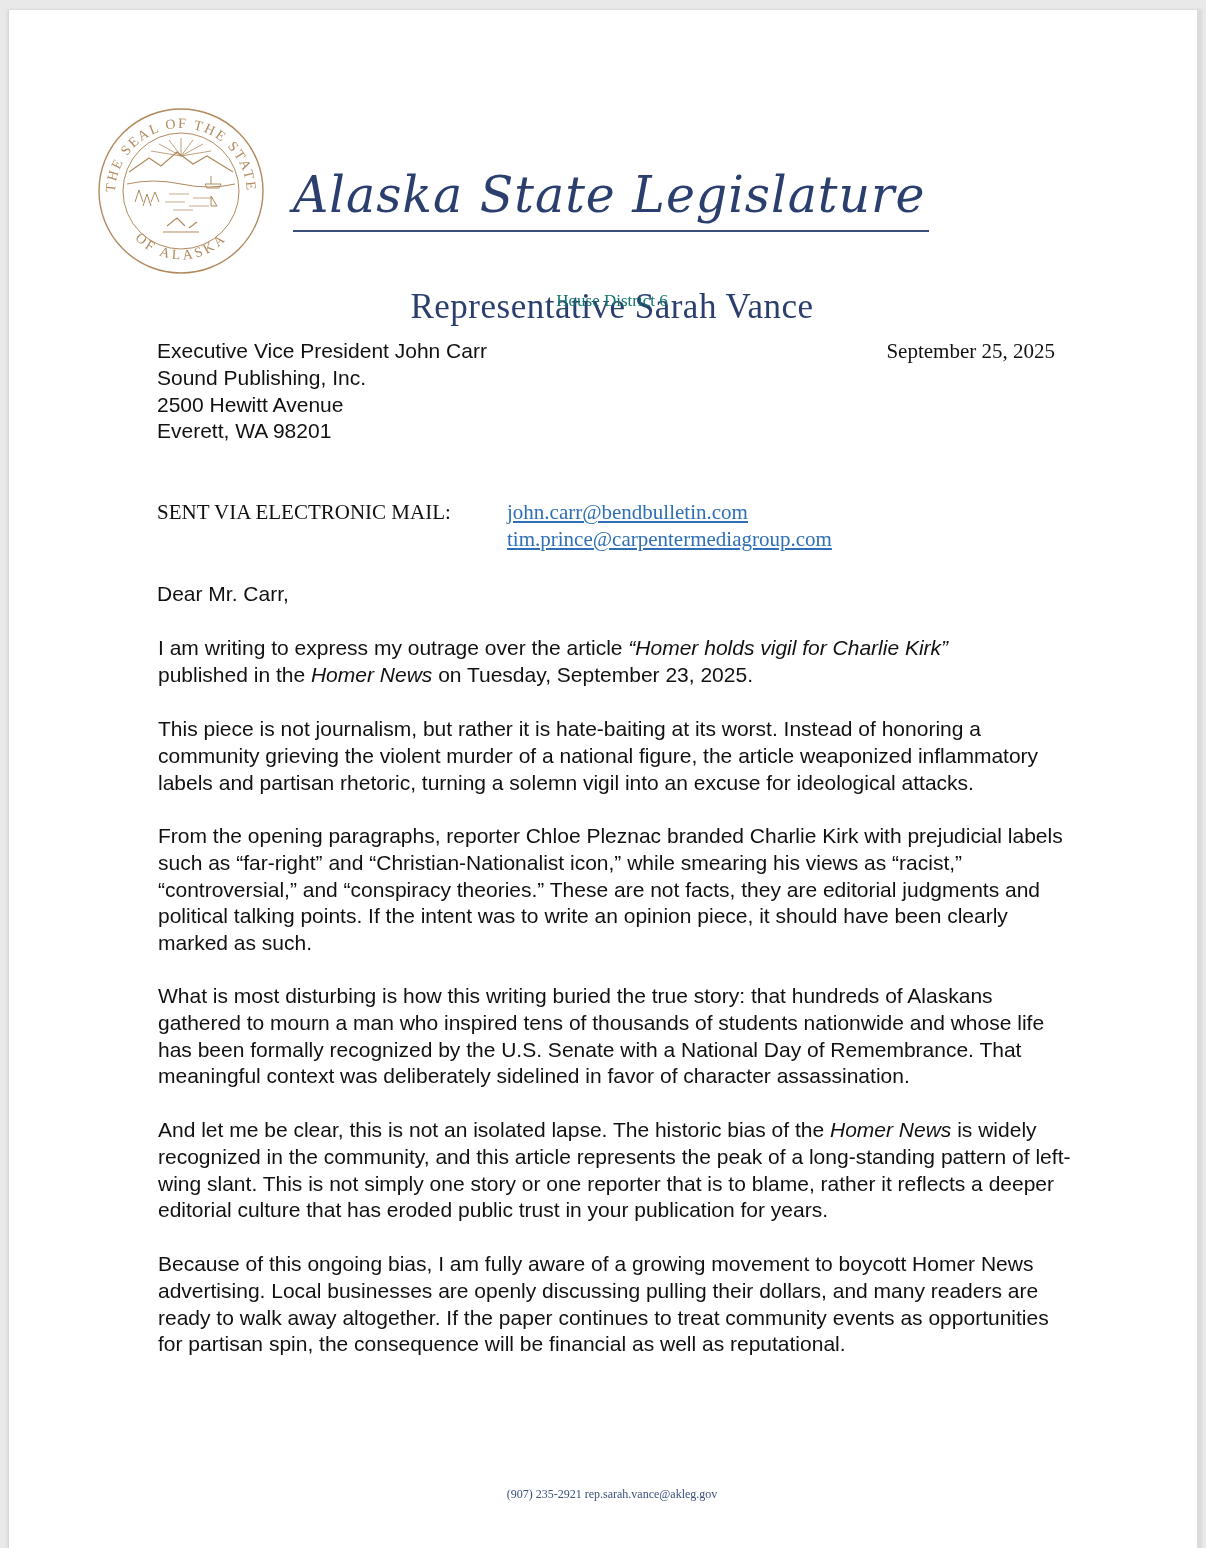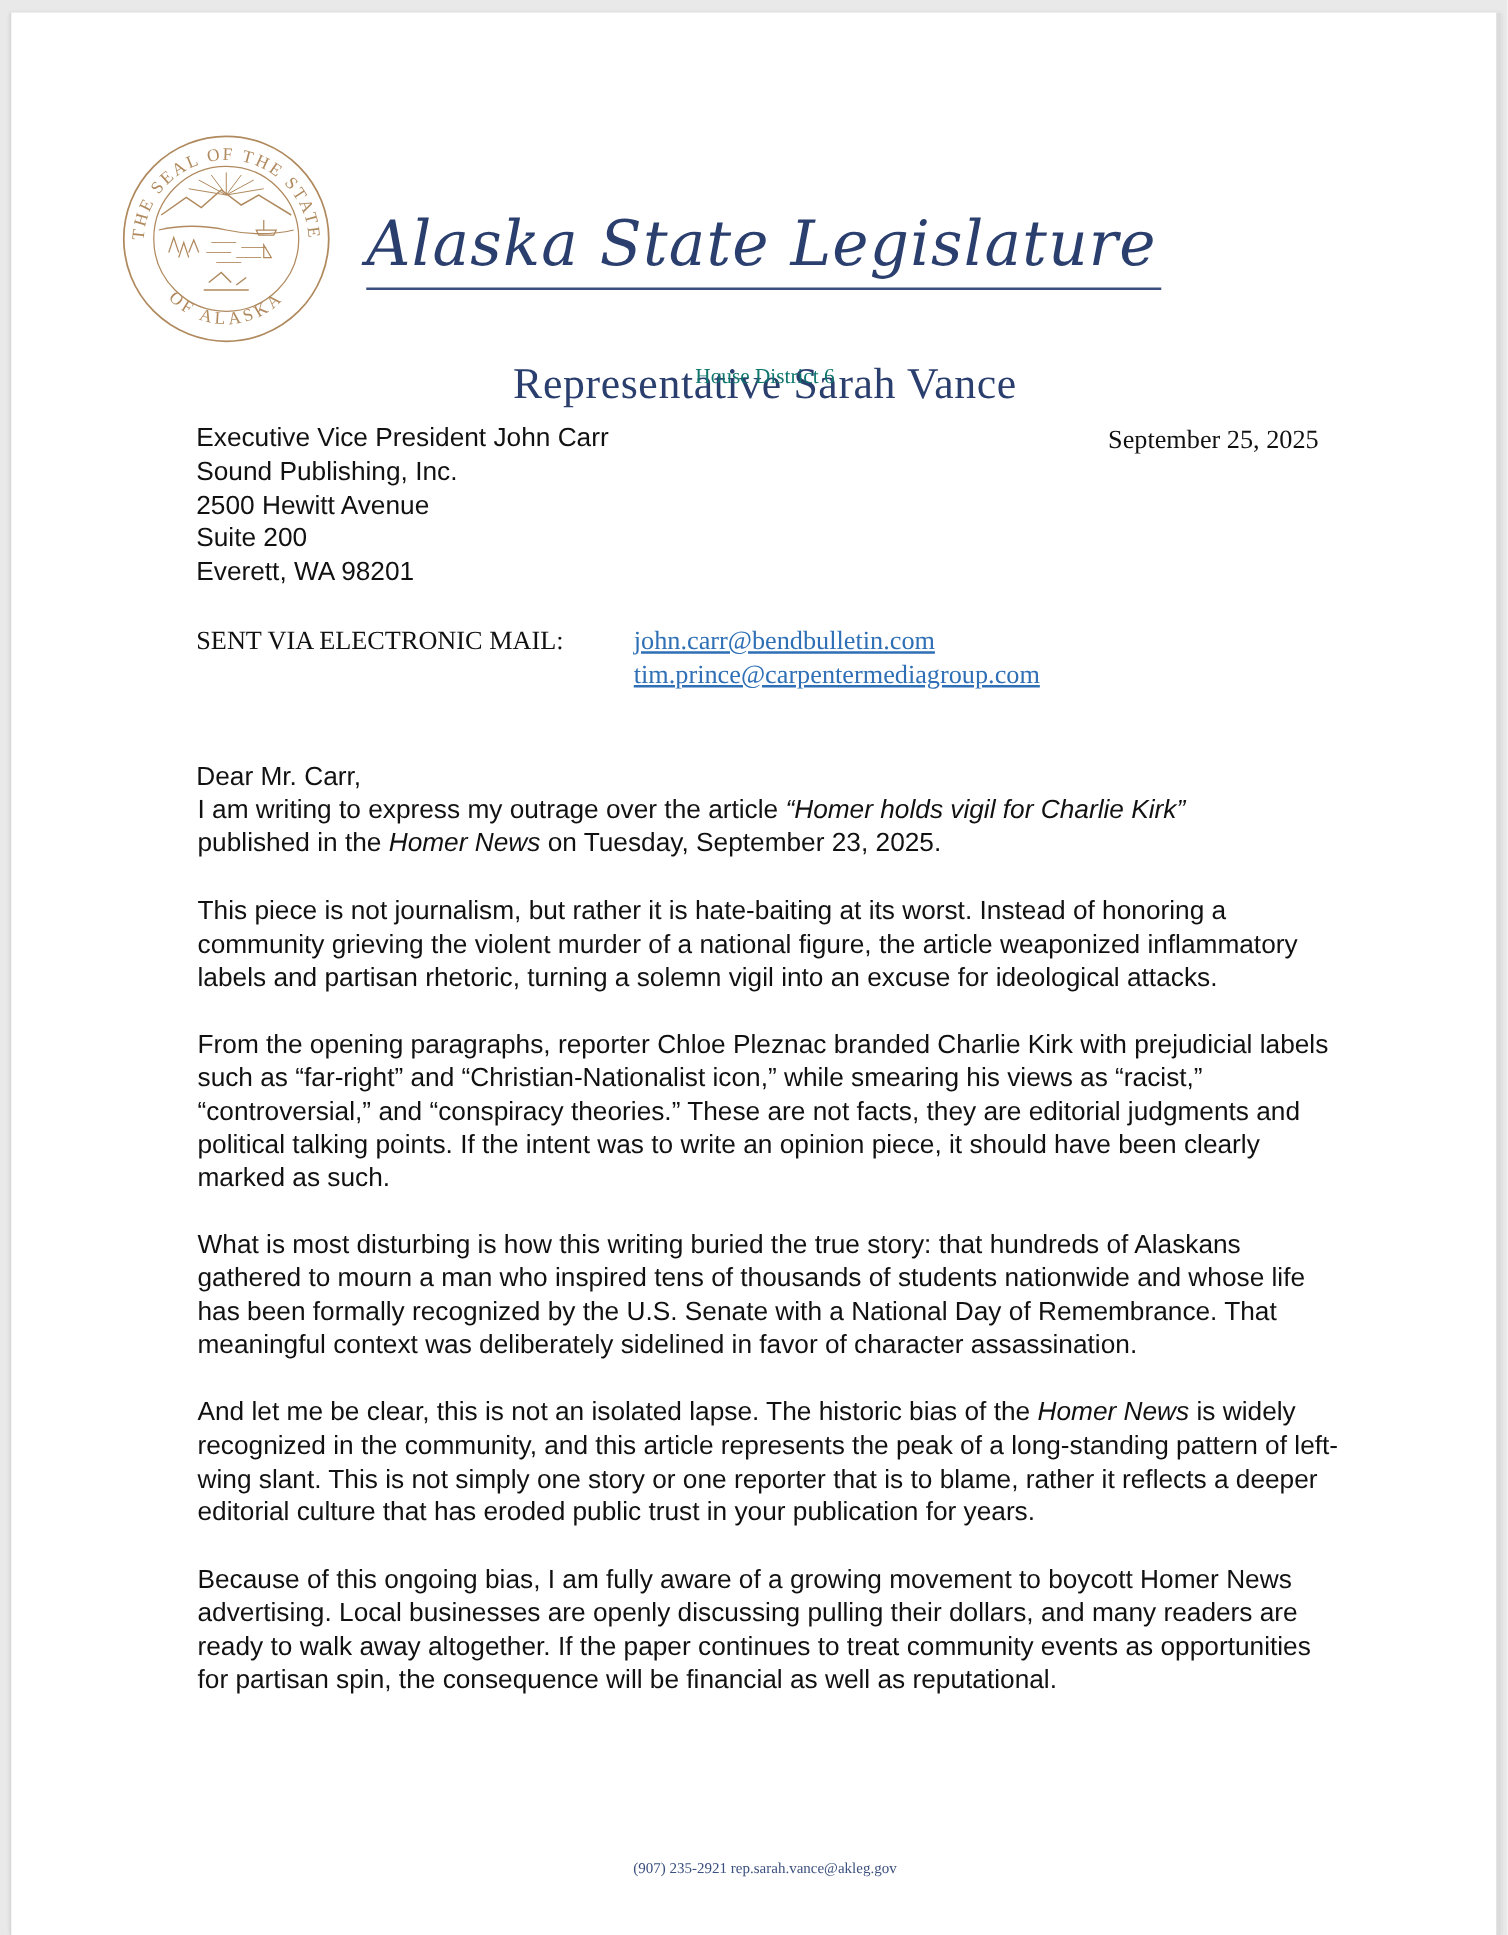--- a/index.html
+++ b/index.html
@@ -190,33 +190,32 @@
 
   <div class="title">Alaska State Legislature</div>
   <div class="title-rule"></div>
   <div class="rep-name">Representative Sarah Vance</div>
   <div class="district">House District 6</div>
 
   <div class="body-text" style="top:328px;">
     <span class="addr-line">Executive Vice President John Carr</span>
     <span class="addr-line">Sound Publishing, Inc.</span>
     <span class="addr-line">2500 Hewitt Avenue</span>
-    <span class="addr-line">Suite 200</span>
     <span class="addr-line">Everett, WA 98201</span>
   </div>
 
   <div class="date">September 25, 2025</div>
 
   <div class="email-label">SENT VIA ELECTRONIC MAIL:</div>
   <div class="email-links">
     <a>john.carr@bendbulletin.com</a>
     <a>tim.prince@carpentermediagroup.com</a>
   </div>
 
-  <div class="body-text" style="top:571px;margin-top:28px;">Dear Mr. Carr,</div>
+  <div class="body-text" style="top:571px;">Dear Mr. Carr,</div>
 
   <div class="body-text" style="top:624px;">
     <p class="para"><span>I am writing to express my outrage over the article </span><em>“Homer holds vigil for Charlie Kirk”</em><br><span> published in the </span><em>Homer News</em><span> on Tuesday, September 23, 2025.</span></p>
   </div>
 
   <div class="body-text" style="top:705px;">
     <p class="para">This piece is not journalism, but rather it is hate-baiting at its worst. Instead of honoring a community grieving the violent murder of a national figure, the article weaponized inflammatory labels and partisan rhetoric, turning a solemn vigil into an excuse for ideological attacks.</p>
   </div>
 
   <div class="body-text" style="top:812px;">

